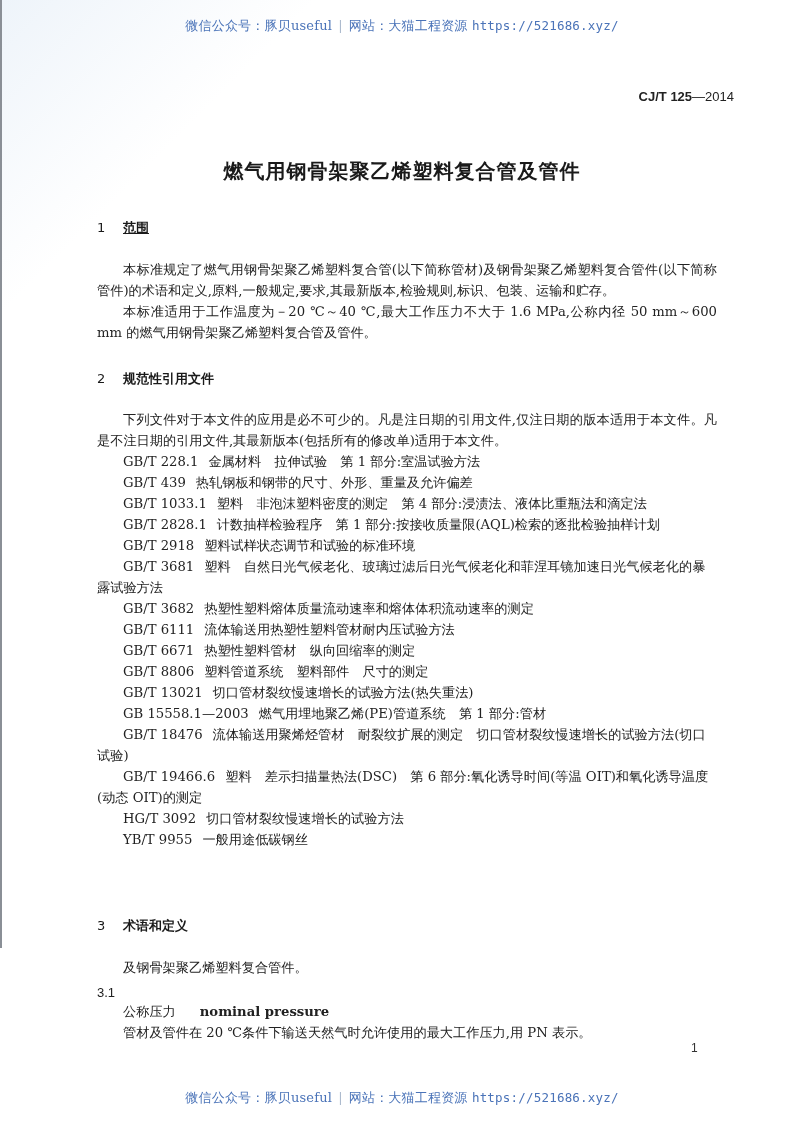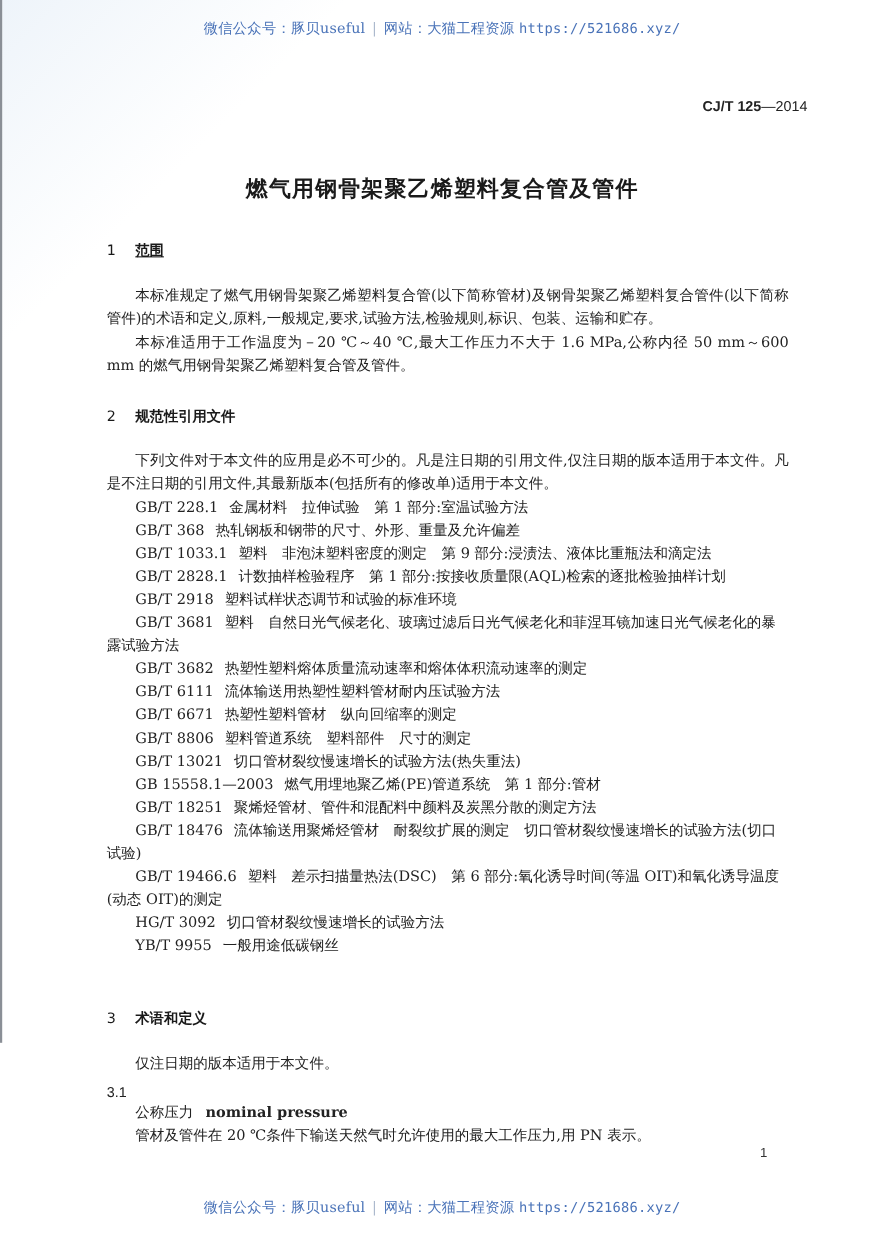--- a/index.html
+++ b/index.html
@@ -51,21 +51,21 @@
     .ref.wrap { padding-left: 0; text-indent: 26px; }
     .ref .code { margin-right: 10px; }
     .clause-num {
       position: absolute; left: 95px; top: 985px;
       font-family: "Liberation Sans", "DejaVu Sans", sans-serif; font-size: 13px;
     }
     .term {
       position: absolute; left: 121px; top: 1001px; font-size: 13.2px; line-height: 21px;
     }
     .term .zh { font-family: "DejaVu Sans", "Liberation Sans", sans-serif; font-weight: normal; }
-    .term .en { font-weight: bold; margin-left: 11px; }
+    .term .en { font-weight: bold; margin-left: 24px; }
     .term-def { position: absolute; left: 121px; top: 1022px; font-size: 13.2px; line-height: 21px; }
     .page-num {
       position: absolute; left: 689px; top: 1041px; font-size: 12px; color: #333;
       font-family: "Liberation Sans", sans-serif;
     }
   </style>
 </head>
 <body>
 
 <div class="page">
@@ -78,53 +78,52 @@
   <div class="std-code">
     <span>CJ/T 125</span><span class="year">—2014</span>
   </div>
 
   <div class="doc-title">燃气用钢骨架聚乙烯塑料复合管及管件</div>
 
   <div class="heading" style="top:219px;text-decoration:underline;">
     <span class="num">1</span><span>范围</span>
   </div>
   <div class="body-text" style="top:259px;">
-    <p class="para">本标准规定了燃气用钢骨架聚乙烯塑料复合管(以下简称管材)及钢骨架聚乙烯塑料复合管件(以下简称管件)的术语和定义,原料,一般规定,要求,试验方法,检验规则,标识、包装、运输和贮存。</p>
+    <p class="para">本标准规定了燃气用钢骨架聚乙烯塑料复合管(以下简称管材)及钢骨架聚乙烯塑料复合管件(以下简称管件)的术语和定义,原料,一般规定,要求,其最新版本,检验规则,标识、包装、运输和贮存。</p>
     <p class="para">本标准适用于工作温度为－20 ℃～40 ℃,最大工作压力不大于 1.6 MPa,公称内径 50 mm～600 mm 的燃气用钢骨架聚乙烯塑料复合管及管件。</p>
   </div>
 
   <div class="heading" style="top:370px;">
     <span class="num">2</span><span>规范性引用文件</span>
   </div>
   <div class="body-text" style="top:409px;">
     <p class="para">下列文件对于本文件的应用是必不可少的。凡是注日期的引用文件,仅注日期的版本适用于本文件。凡是不注日期的引用文件,其最新版本(包括所有的修改单)适用于本文件。</p>
     <p class="ref"><span class="code">GB/T 228.1</span><span>金属材料　拉伸试验　第 1 部分:室温试验方法</span></p>
-    <p class="ref"><span class="code">GB/T 368</span><span>热轧钢板和钢带的尺寸、外形、重量及允许偏差</span></p>
-    <p class="ref"><span class="code">GB/T 1033.1</span><span>塑料　非泡沫塑料密度的测定　第 9 部分:浸渍法、液体比重瓶法和滴定法</span></p>
+    <p class="ref"><span class="code">GB/T 439</span><span>热轧钢板和钢带的尺寸、外形、重量及允许偏差</span></p>
+    <p class="ref"><span class="code">GB/T 1033.1</span><span>塑料　非泡沫塑料密度的测定　第 4 部分:浸渍法、液体比重瓶法和滴定法</span></p>
     <p class="ref"><span class="code">GB/T 2828.1</span><span>计数抽样检验程序　第 1 部分:按接收质量限(AQL)检索的逐批检验抽样计划</span></p>
     <p class="ref"><span class="code">GB/T 2918</span><span>塑料试样状态调节和试验的标准环境</span></p>
     <p class="ref wrap"><span class="code">GB/T 3681</span><span>塑料　自然日光气候老化、玻璃过滤后日光气候老化和菲涅耳镜加速日光气候老化的暴露试验方法</span></p>
     <p class="ref"><span class="code">GB/T 3682</span><span>热塑性塑料熔体质量流动速率和熔体体积流动速率的测定</span></p>
     <p class="ref"><span class="code">GB/T 6111</span><span>流体输送用热塑性塑料管材耐内压试验方法</span></p>
     <p class="ref"><span class="code">GB/T 6671</span><span>热塑性塑料管材　纵向回缩率的测定</span></p>
     <p class="ref"><span class="code">GB/T 8806</span><span>塑料管道系统　塑料部件　尺寸的测定</span></p>
     <p class="ref"><span class="code">GB/T 13021</span><span>切口管材裂纹慢速增长的试验方法(热失重法)</span></p>
     <p class="ref"><span class="code">GB 15558.1—2003</span><span>燃气用埋地聚乙烯(PE)管道系统　第 1 部分:管材</span></p>
-    <p class="ref"><span class="code">GB/T 18251</span><span>聚烯烃管材、管件和混配料中颜料及炭黑分散的测定方法</span></p>
     <p class="ref wrap"><span class="code">GB/T 18476</span><span>流体输送用聚烯烃管材　耐裂纹扩展的测定　切口管材裂纹慢速增长的试验方法(切口试验)</span></p>
     <p class="ref wrap"><span class="code">GB/T 19466.6</span><span>塑料　差示扫描量热法(DSC)　第 6 部分:氧化诱导时间(等温 OIT)和氧化诱导温度(动态 OIT)的测定</span></p>
     <p class="ref"><span class="code">HG/T 3092</span><span>切口管材裂纹慢速增长的试验方法</span></p>
     <p class="ref"><span class="code">YB/T 9955</span><span>一般用途低碳钢丝</span></p>
   </div>
 
   <div class="heading" style="top:917px;">
     <span class="num">3</span><span>术语和定义</span>
   </div>
   <div class="body-text" style="top:957px;">
-    <p class="para">仅注日期的版本适用于本文件。</p>
+    <p class="para">及钢骨架聚乙烯塑料复合管件。</p>
   </div>
   <div class="clause-num">3.1</div>
   <div class="term">
     <span class="zh">公称压力</span><span class="en">nominal pressure</span>
   </div>
   <div class="term-def">管材及管件在 20 ℃条件下输送天然气时允许使用的最大工作压力,用 PN 表示。</div>
 
   <div class="page-num">1</div>
 
   <div class="watermark wm-bottom">

